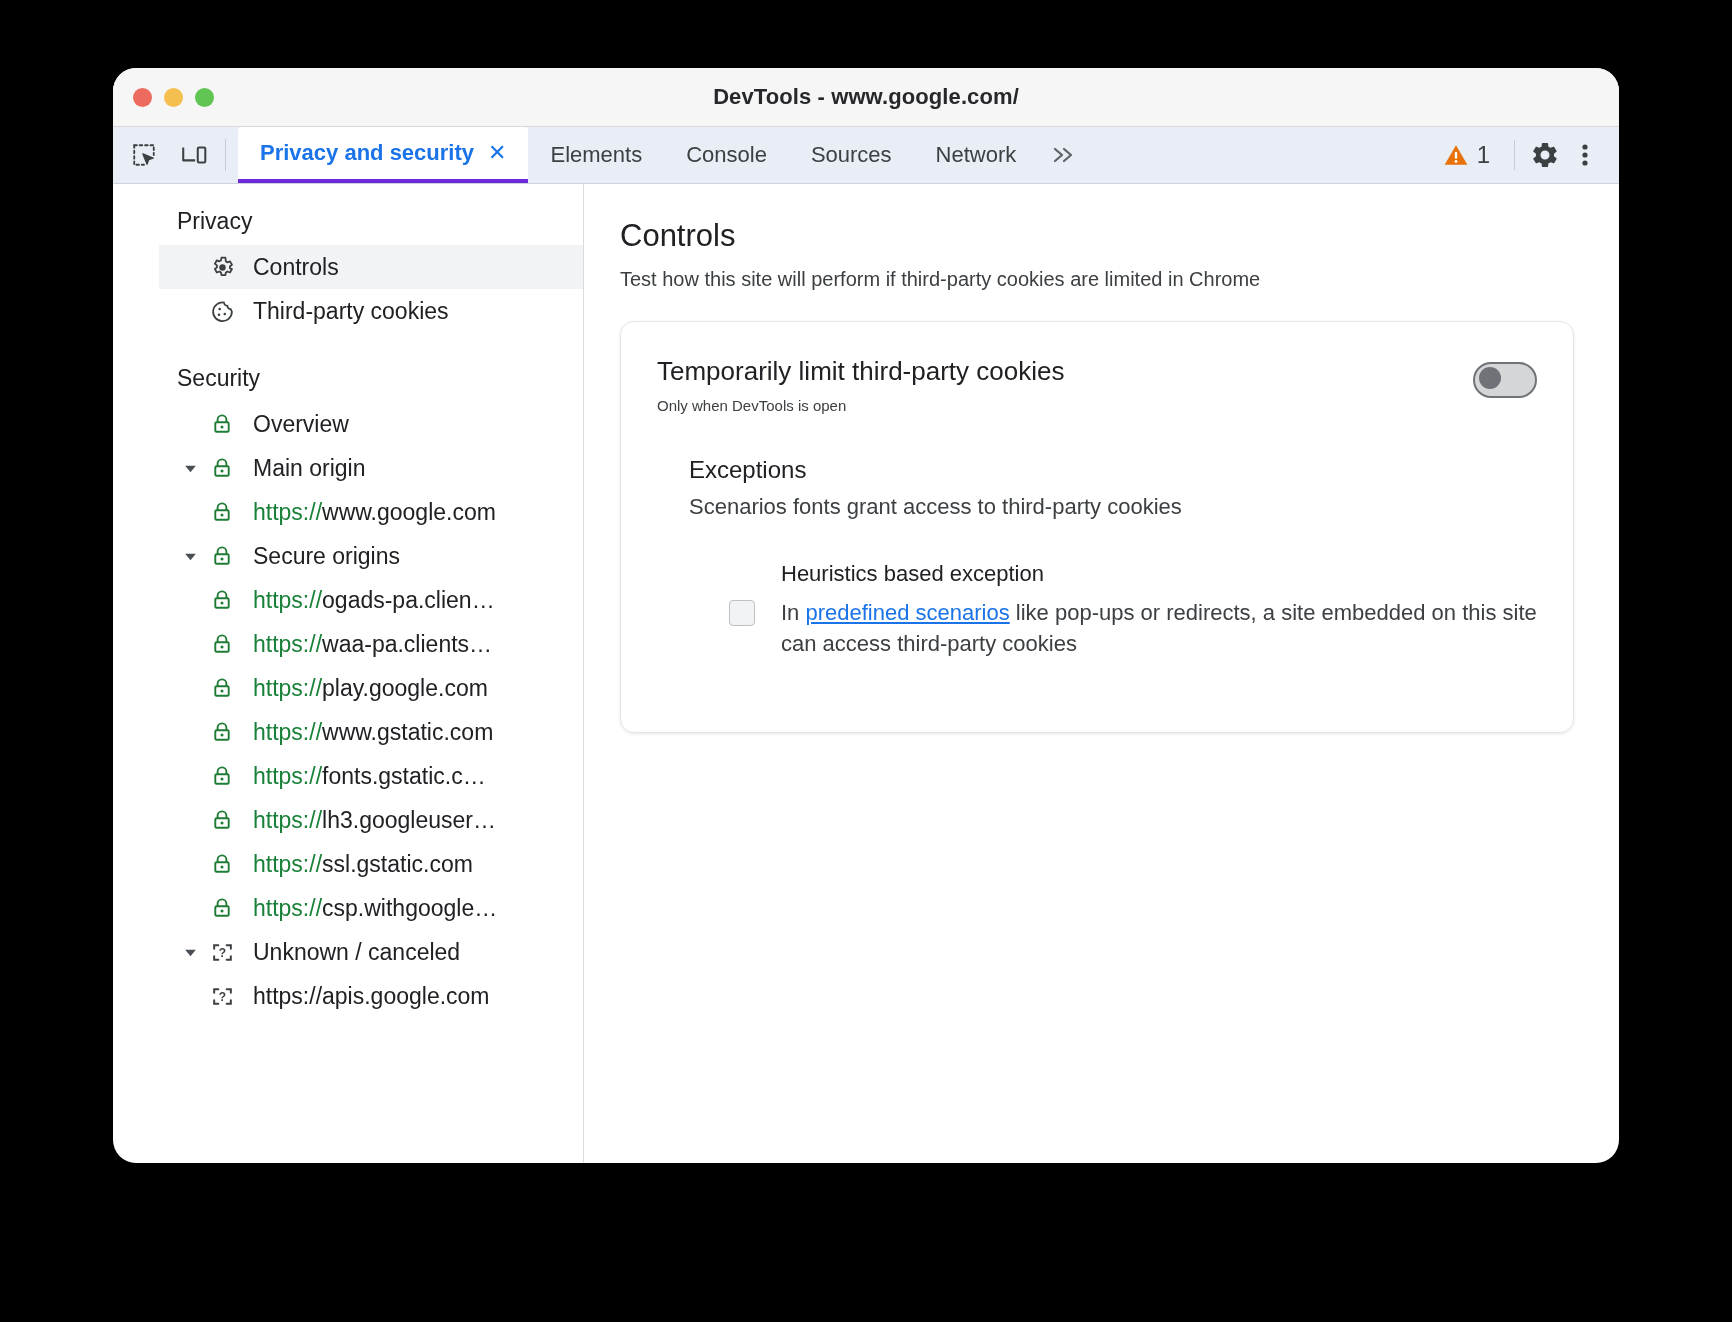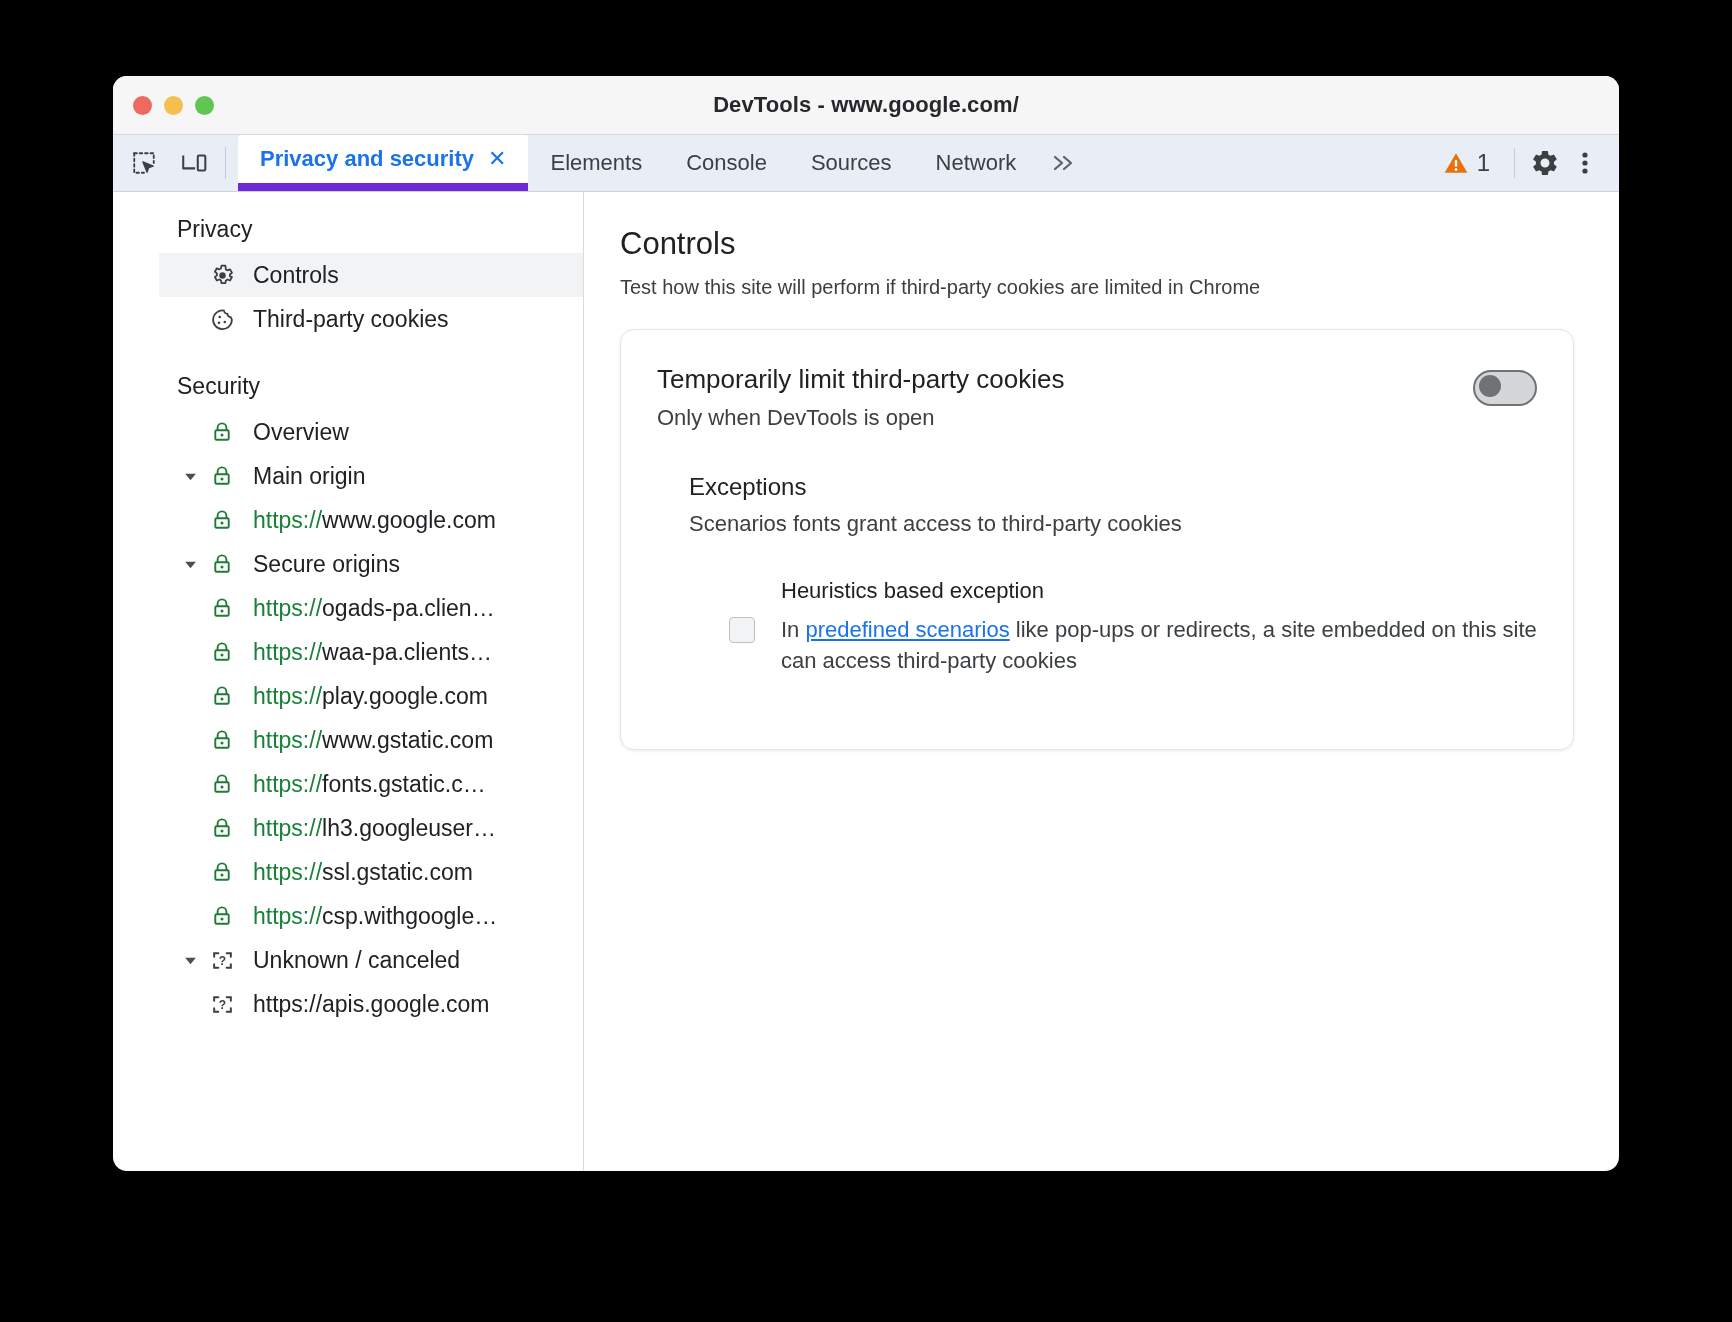--- a/index.html
+++ b/index.html
@@ -12,25 +12,25 @@
   }
   body {
     font-family: "Liberation Sans", sans-serif;
     -webkit-font-smoothing: antialiased;
   }
 
   
   #window {
     position: absolute;
     left: 113px;
-    top: 76px;
+    top: 68px;
     width: 1506px;
     height: 1095px;
     background: #ffffff;
-    border-radius: 14px;
+    border-radius: 23px;
     overflow: hidden;
     box-shadow: 0 10px 40px rgba(0,0,0,.45);
   }
 
   
   #titlebar {
     position: relative;
     height: 58px;
     background: #f6f6f6;
     border-bottom: 1px solid #d8d8d8;
@@ -101,21 +101,21 @@
     padding: 0 22px;
     font-size: 22px;
     color: #3c4043;
     white-space: nowrap;
     position: relative;
   }
   .tab.active {
     color: #1a73e8;
     font-weight: bold;
     background: #ffffff;
-    border-bottom: 8px solid #6d28d9;
+    border-bottom: 4px solid #6d28d9;
     border-top-left-radius: 3px;
     border-top-right-radius: 3px;
   }
   .tab .close {
     margin-left: 14px;
     font-size: 22px;
     color: #1a73e8;
     font-weight: normal;
   }
   .chevrons {
@@ -243,21 +243,21 @@
     justify-content: space-between;
     gap: 20px;
   }
   .card-title {
     font-size: 26px;
     color: #202124;
     margin: 0 0 10px 0;
     font-weight: normal;
   }
   .card-sub {
-    font-size: 22px;
+    font-size: 15px;
     color: #3c4043;
     margin: 0;
   }
   .toggle {
     width: 60px;
     height: 32px;
     border-radius: 18px;
     background: #d4d6d8;
     border: 2px solid #6f7378;
     position: relative;

